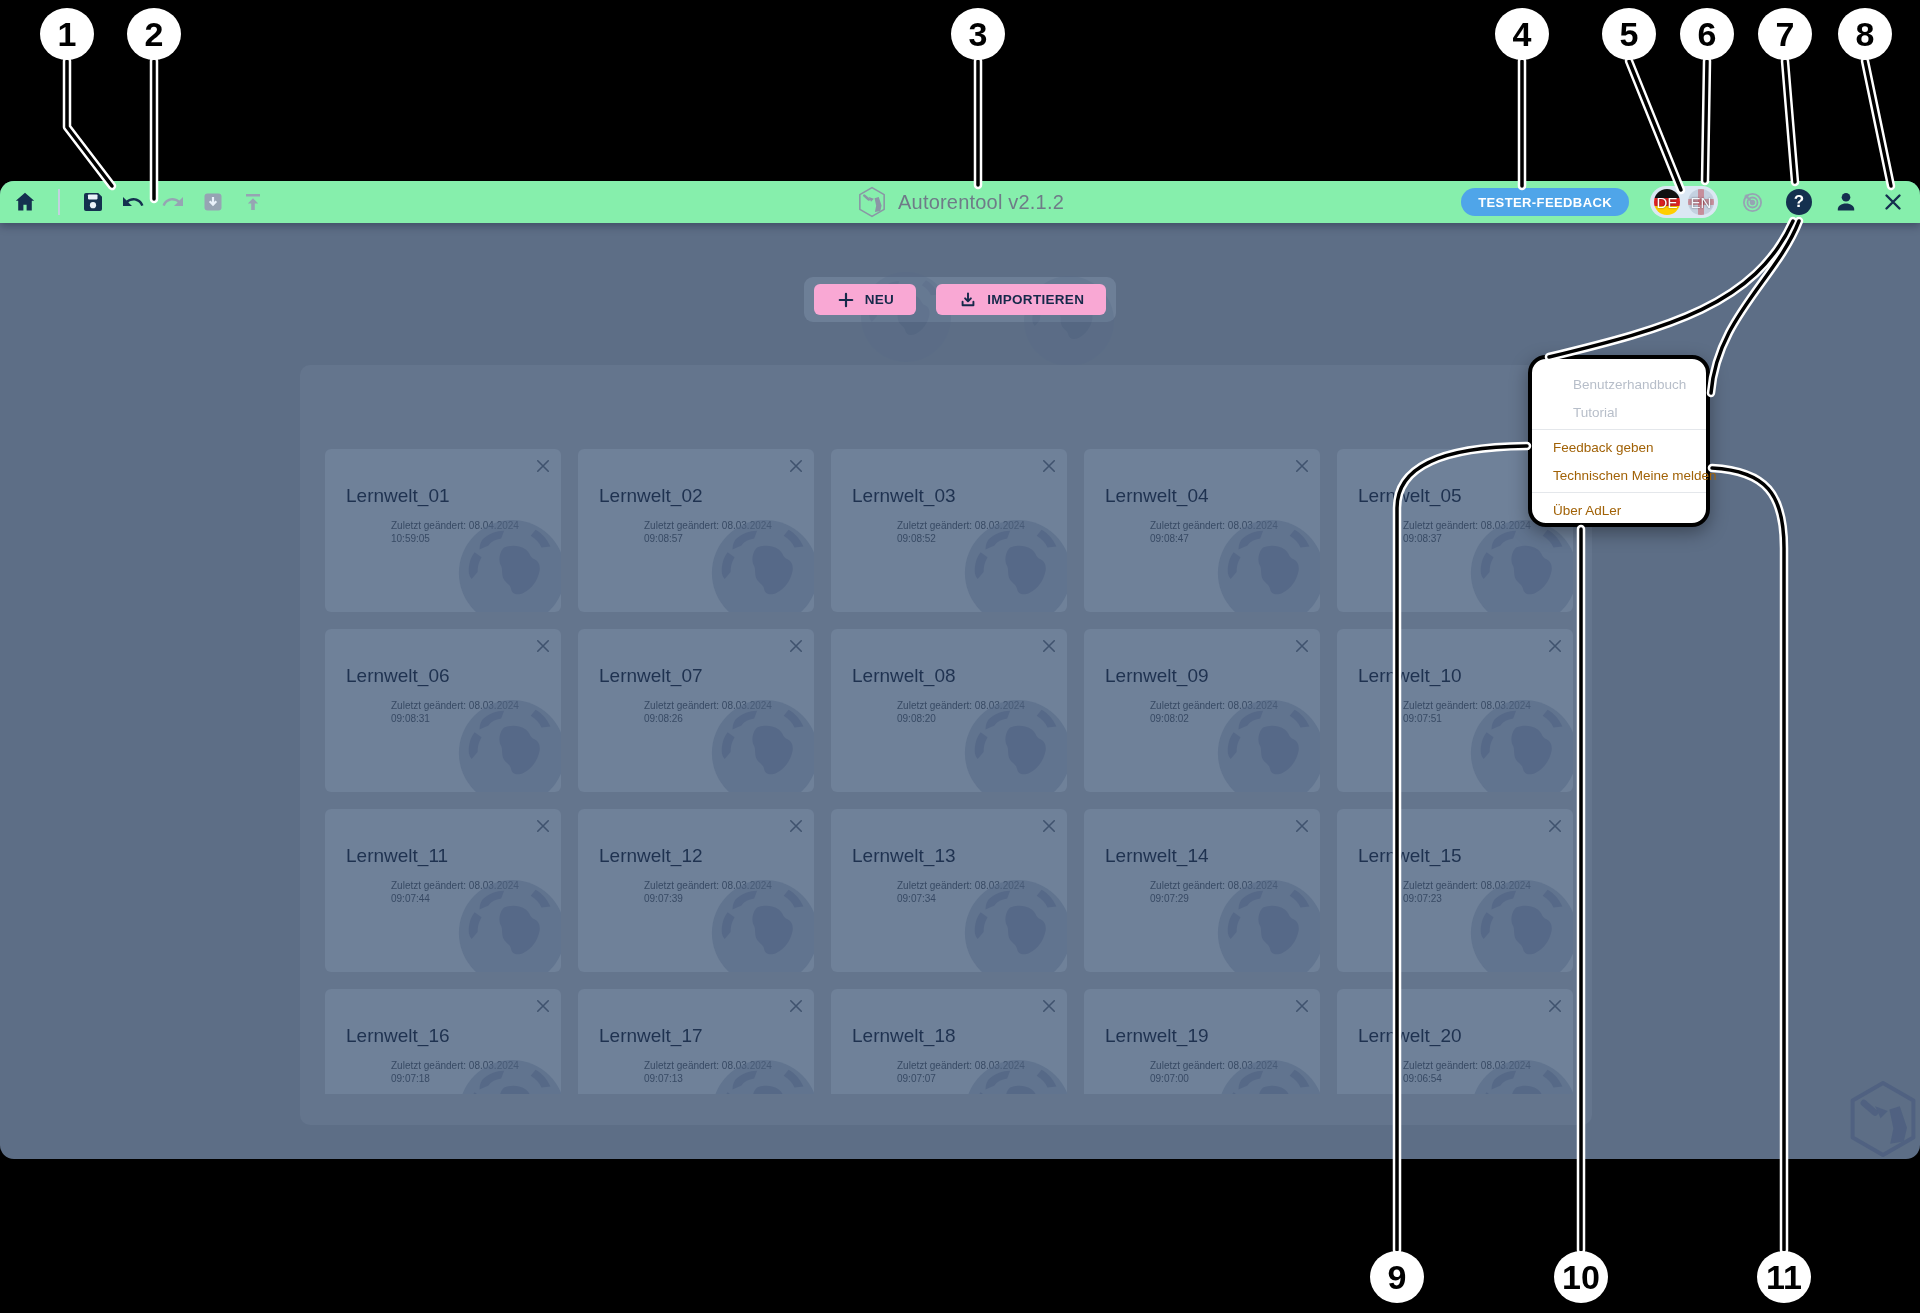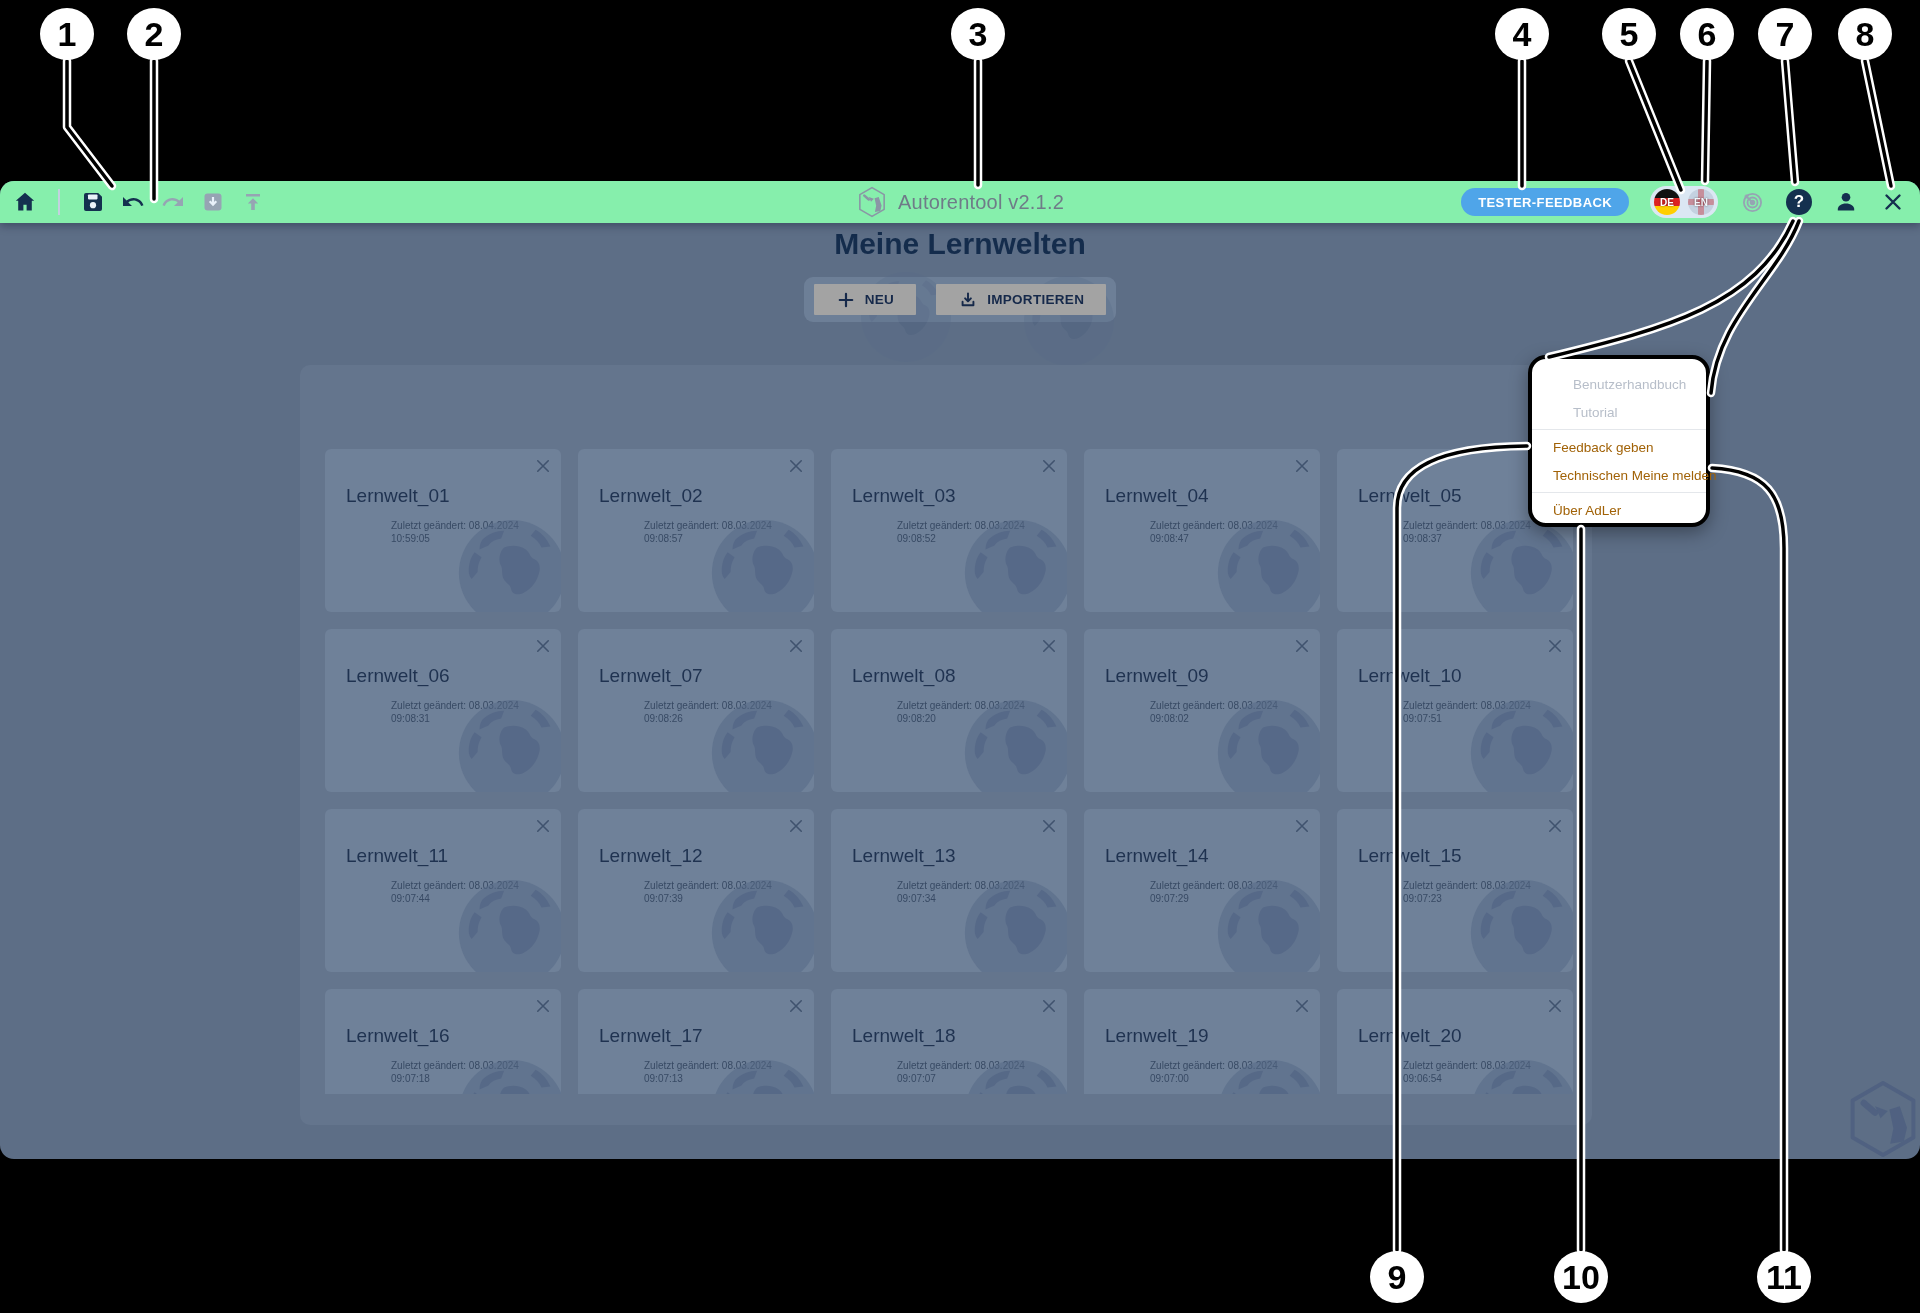--- a/index.html
+++ b/index.html
@@ -22,37 +22,37 @@
   .tb-center{position:absolute;left:0;right:0;top:0;height:42px;display:flex;
              align-items:center;justify-content:center;gap:10px;pointer-events:none;}
   .app-logo{width:32px;height:32px;color:#8a96a5;}
   .app-title{font-size:20px;color:#6f7b88;letter-spacing:.2px;}
   .tb-right{position:absolute;right:14px;top:0;height:42px;display:flex;align-items:center;gap:21px;}
   .feedback-btn{height:28px;background:#4fa5e9;border-radius:15px;color:#fff;font-weight:bold;
                 font-size:13px;letter-spacing:.4px;display:flex;align-items:center;padding:0 17px;cursor:pointer;}
   .lang-pill{height:32px;background:#dbe7f3;border-radius:16px;display:flex;align-items:center;
              gap:8px;padding:0 4px;}
   .flag{width:26px;height:26px;border-radius:50%;display:flex;align-items:center;justify-content:center;
-        font-size:10px;font-weight:bold;color:#fff;cursor:pointer;text-shadow:0 0 2px rgba(0,0,0,.6);}
+        font-size:15px;font-weight:normal;color:#fff;cursor:pointer;text-shadow:0 0 2px rgba(0,0,0,.6);}
   .flag-de{background:linear-gradient(180deg,#111 33%,#dd2222 33% 66%,#ffce00 66%);}
   .flag-en{background:
       linear-gradient(0deg, rgba(200,60,70,.45) 0,rgba(200,60,70,.45) 100%) center/6px 100% no-repeat,
       linear-gradient(90deg, rgba(200,60,70,.45) 0,rgba(200,60,70,.45) 100%) center/100% 6px no-repeat,
       #c4d1e0;color:#f2f6fb;}
   .help-btn{width:26px;height:26px;border-radius:50%;background:#14304f;color:#fff;font-weight:bold;
             font-size:17px;display:flex;align-items:center;justify-content:center;cursor:pointer;}
 
   
   .page-heading{position:absolute;top:46px;left:0;width:100%;text-align:center;
                 font-size:30px;font-weight:bold;color:#142c4c;}
   .actions{position:absolute;top:96px;left:50%;transform:translateX(-50%);width:312px;height:45px;
            background:#6d7f97;border-radius:9px;display:flex;align-items:center;justify-content:center;
            gap:20px;overflow:visible;}
   .actions .bg-globe{position:absolute;width:100px;height:100px;opacity:.28;pointer-events:none;}
-  .act-btn{position:relative;height:31px;border-radius:1px;background:#a3a3a3;display:flex;align-items:center;
+  .act-btn{position:relative;height:31px;border-radius:6px;background:#f9a8d4;display:flex;align-items:center;
            gap:9px;padding:0 22px;font-size:13.5px;font-weight:bold;color:#16294a;letter-spacing:.3px;cursor:pointer;}
   .act-btn svg{width:20px;height:20px;}
 
   
   .panel{position:absolute;left:300px;top:184px;width:1292px;height:760px;
          background:#64758d;border-radius:10px;}
   .filter-row{position:absolute;left:24px;top:16px;height:40px;display:flex;align-items:center;}
   .filter-row .f-cal{width:26px;height:26px;cursor:pointer;}
   .f-az{font-size:21px;font-weight:bold;color:#7b8da6;margin-left:24px;cursor:pointer;letter-spacing:1px;}
   .f-sep{width:1.5px;height:36px;background:#8699af;opacity:.55;margin:0 25px 0 27px;}
@@ -178,21 +178,20 @@
         </svg>
       </div>
       <div class="tb-btn">
         <svg viewBox="0 0 24 24" fill="none" stroke="#14304f" stroke-width="2.4" stroke-linecap="round">
             <path d="M5.5 5.5 18.5 18.5M18.5 5.5 5.5 18.5"></path>
           </svg>
       </div>
     </div>
   </div>
 
-  <div class="page-heading">Meine Lernwelten</div>
 
   <div class="actions">
     <svg class="bg-globe" style="left:52px;top:-10px">
         <use href="#g-globe"></use>
       </svg>
     <svg class="bg-globe" style="left:215px;top:-6px">
         <use href="#g-globe"></use>
       </svg>
     <div class="act-btn">
       <svg viewBox="0 0 24 24" fill="none" stroke="#16294a" stroke-width="2.6" stroke-linecap="round">

